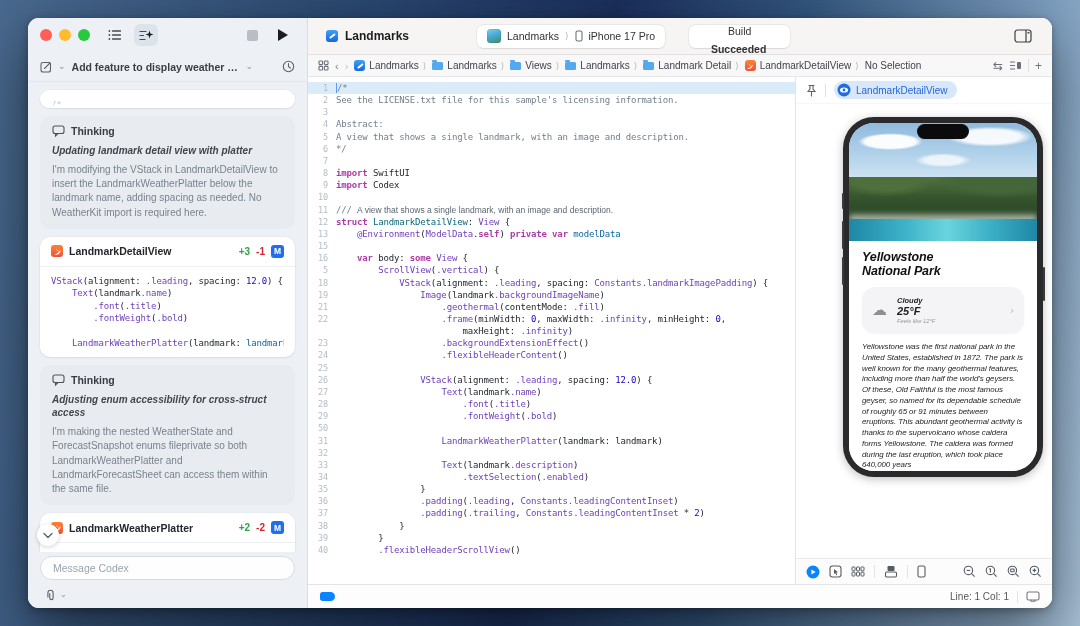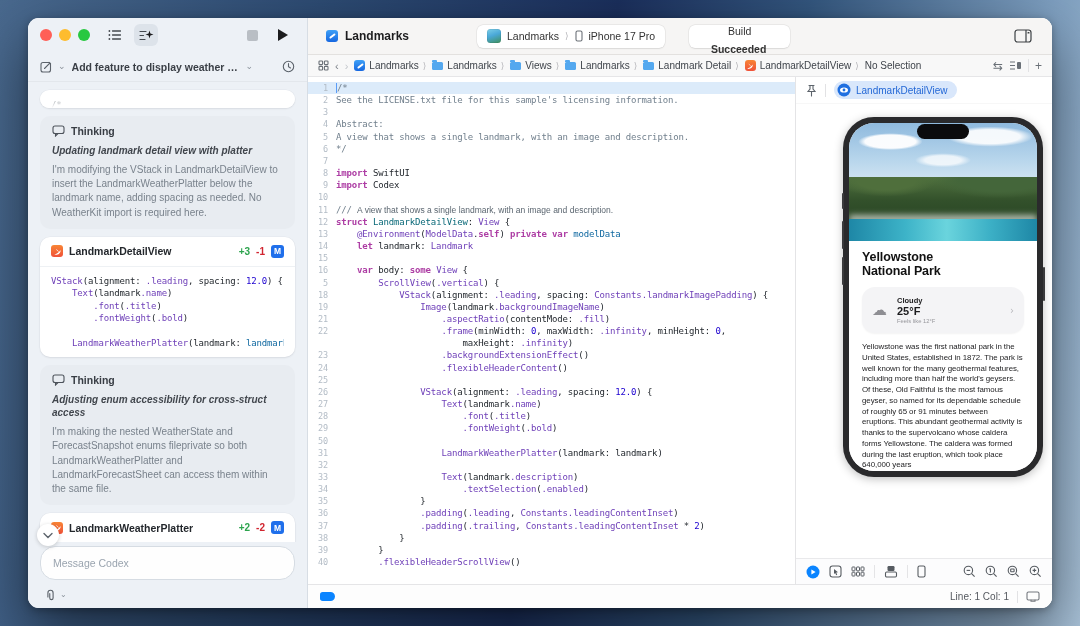--- a/index.html
+++ b/index.html
@@ -34,21 +34,21 @@
   .think-body{font-size:10px;color:#79828c;line-height:1.42;}
   .diff-head{display:flex;align-items:center;gap:6px;padding:8px 11px;}
   .diff-name{font-size:10.5px;font-weight:700;color:#23272c;flex:1;white-space:nowrap;overflow:hidden;}
   .added{color:#2da44e;font-size:10px;font-weight:700;}
   .removed{color:#d1242f;font-size:10px;font-weight:700;}
   .mbadge{width:13px;height:13px;border-radius:3px;background:#1f6feb;color:#fff;font-size:8.5px;font-weight:700;display:flex;align-items:center;justify-content:center;}
   .diff-code{border-top:1px solid #eef1f4;padding:8px 11px;overflow:hidden;}
   .codeblock .cl{white-space:pre;font-family:"DejaVu Sans Mono",monospace;font-size:9px;line-height:12.4px;letter-spacing:-.15px;overflow:hidden;}
   .float-chev{position:absolute;left:9px;bottom:62px;width:22px;height:22px;border-radius:50%;background:#fff;
     box-shadow:0 1px 4px rgba(0,0,0,.18);display:flex;align-items:center;justify-content:center;color:#5d646c;z-index:6;}
-  .composer{margin:4px 12px 2px;height:34px;border:1px solid #d6dce3;border-radius:15px;background:rgba(255,255,255,.9);display:flex;align-items:center;padding:0 12px;}
+  .composer{margin:4px 12px 2px;height:24px;border:1px solid #d6dce3;border-radius:15px;background:rgba(255,255,255,.9);display:flex;align-items:center;padding:0 12px;}
   .composer input{border:0;outline:0;background:transparent;width:100%;font-size:10.5px;color:#3c424a;font-family:"Liberation Sans",sans-serif;}
   .composer input::placeholder{color:#9aa4af;}
   .attach-row{height:26px;display:flex;align-items:center;gap:3px;padding:0 16px;color:#5c636b;}
 
   
   .main{flex:1;display:flex;flex-direction:column;background:#fff;min-width:0;}
   .toolbar{height:37px;background:#f6f5f4;border-bottom:1px solid #e3e1df;display:flex;align-items:center;padding:0 12px;gap:10px;}
   .proj{display:flex;align-items:center;gap:7px;margin-left:6px;}
   .proj-name{font-size:12px;font-weight:700;color:#1d1d1f;}
   .pill{height:23px;background:#fff;border-radius:6px;box-shadow:0 0 0 .5px rgba(0,0,0,.08),0 .5px 1.5px rgba(0,0,0,.08);display:flex;align-items:center;padding:0 10px;gap:6px;font-size:10.5px;color:#333;}
@@ -112,21 +112,21 @@
      radial-gradient(ellipse 70px 22px at 20% 10%,#4f6f3c 0 40%,rgba(79,111,60,0) 70%),
      radial-gradient(ellipse 90px 26px at 80% 6%,#44663a 0 45%,rgba(68,102,58,0) 72%),
      linear-gradient(180deg,#50713f 0%,#33512b 55%,#2a4625 100%);}
   .ph-mist{position:absolute;top:92px;left:0;right:0;height:8px;background:rgba(255,255,255,.65);filter:blur(3px);}
   .ph-water{position:absolute;top:96px;left:0;right:0;height:32px;background:
      linear-gradient(90deg,#1e87a6 0%,#3db3c8 30%,#6ad4dd 52%,#3cb0c6 75%,#1e87a6 100%);}
   .ph-ground{position:absolute;top:124px;left:0;right:0;bottom:0;background:
      radial-gradient(ellipse 64px 30px at 54% 72%,#42332a 0 38%,rgba(66,51,42,0) 70%),
      radial-gradient(ellipse 120px 18px at 50% 8%,#e09a37 0 40%,rgba(224,154,55,0) 75%),
      linear-gradient(180deg,#d8861f 0%,#c06a18 35%,#9c5a20 70%,#77502c 100%);}
-  .ph-content{flex:1;background:#fff;padding:9px 13px 0;}
+  .ph-content{flex:1;background:#fff;padding:9px 13px 0;font-style:italic;}
   .ph-title{font-size:12.5px;font-weight:700;color:#111;line-height:1.18;white-space:pre-line;letter-spacing:-.1px;}
   .weather-card{margin-top:8px;background:#f4f4f6;border-radius:13px;height:46px;display:flex;align-items:center;padding:0 10px;gap:10px;box-shadow:0 1px 2px rgba(0,0,0,.05);}
   .w-cloud{font-family:"DejaVu Sans",sans-serif;font-size:15px;color:#8e8e93;line-height:1;}
   .w-col{flex:1;}
   .w-cond{font-size:7.5px;font-weight:600;color:#1c1c1e;}
   .w-temp{font-size:11px;font-weight:700;color:#1c1c1e;line-height:1.15;}
   .w-feels{font-size:5.8px;color:#98989d;}
   .w-chev{color:#b8b8bd;font-size:10px;font-family:"DejaVu Sans",sans-serif;}
   .ph-desc{margin-top:9px;font-size:7.9px;line-height:1.36;color:#1d1d1f;letter-spacing:-.05px;}
 
@@ -379,27 +379,26 @@
             <div class="cl"><span class="ln">4</span><span class="cs"><span class="tok-c">Abstract:</span></span></div>
             <div class="cl"><span class="ln">5</span><span class="cs"><span class="tok-c">A view that shows a single landmark, with an image and description.</span></span></div>
             <div class="cl"><span class="ln">6</span><span class="cs"><span class="tok-c">*/</span></span></div>
             <div class="cl"><span class="ln">7</span><span class="cs">&nbsp;</span></div>
             <div class="cl"><span class="ln">8</span><span class="cs"><span class="tok-k">import</span><span class="tok-p"> SwiftUI</span></span></div>
             <div class="cl"><span class="ln">9</span><span class="cs"><span class="tok-k">import</span><span class="tok-p"> Codex</span></span></div>
             <div class="cl"><span class="ln">10</span><span class="cs">&nbsp;</span></div>
             <div class="cl"><span class="ln">11</span><span class="cs"><span class="tok-c">/// </span><span class="tok-doc">A view that shows a single landmark, with an image and description.</span></span></div>
             <div class="cl"><span class="ln">12</span><span class="cs"><span class="tok-k">struct</span><span class="tok-p"> </span><span class="tok-d">LandmarkDetailView</span><span class="tok-p">: </span><span class="tok-t">View</span><span class="tok-p"> {</span></span></div>
             <div class="cl"><span class="ln">13</span><span class="cs"><span class="tok-p">    </span><span class="tok-t">@Environment</span><span class="tok-p">(</span><span class="tok-t">ModelData</span><span class="tok-p">.</span><span class="tok-k">self</span><span class="tok-p">) </span><span class="tok-k">private</span><span class="tok-p"> </span><span class="tok-k">var</span><span class="tok-p"> </span><span class="tok-v">modelData</span></span></div>
-            <div class="cl"><span class="ln">14</span><span class="cs"><span class="tok-p">    </span><span class="tok-k">let</span><span class="tok-p"> landmark: </span><span class="tok-t">Landmark</span></span></div>
             <div class="cl"><span class="ln">15</span><span class="cs">&nbsp;</span></div>
             <div class="cl"><span class="ln">16</span><span class="cs"><span class="tok-p">    </span><span class="tok-k">var</span><span class="tok-p"> body: </span><span class="tok-k">some</span><span class="tok-p"> </span><span class="tok-t">View</span><span class="tok-p"> {</span></span></div>
             <div class="cl"><span class="ln">5</span><span class="cs"><span class="tok-p">        </span><span class="tok-t">ScrollView</span><span class="tok-p">(</span><span class="tok-t">.vertical</span><span class="tok-p">) {</span></span></div>
             <div class="cl"><span class="ln">18</span><span class="cs"><span class="tok-p">            </span><span class="tok-t">VStack</span><span class="tok-p">(alignment: </span><span class="tok-t">.leading</span><span class="tok-p">, spacing: </span><span class="tok-t">Constants</span><span class="tok-t">.landmarkImagePadding</span><span class="tok-p">) {</span></span></div>
             <div class="cl"><span class="ln">19</span><span class="cs"><span class="tok-p">                </span><span class="tok-t">Image</span><span class="tok-p">(landmark</span><span class="tok-t">.backgroundImageName</span><span class="tok-p">)</span></span></div>
-            <div class="cl"><span class="ln">21</span><span class="cs"><span class="tok-p">                    </span><span class="tok-t">.aspectRatio</span><span class="tok-p">(contentMode: </span><span class="tok-t">.fill</span><span class="tok-p">)</span></span></div>
+            <div class="cl"><span class="ln">21</span><span class="cs"><span class="tok-p">                    </span><span class="tok-t">.geothermal</span><span class="tok-p">(contentMode: </span><span class="tok-t">.fill</span><span class="tok-p">)</span></span></div>
             <div class="cl"><span class="ln">22</span><span class="cs"><span class="tok-p">                    </span><span class="tok-t">.frame</span><span class="tok-p">(minWidth: </span><span class="tok-n">0</span><span class="tok-p">, maxWidth: </span><span class="tok-t">.infinity</span><span class="tok-p">, minHeight: </span><span class="tok-n">0</span><span class="tok-p">,</span></span></div>
             <div class="cl"><span class="ln"></span><span class="cs"><span class="tok-p">                        maxHeight: </span><span class="tok-t">.infinity</span><span class="tok-p">)</span></span></div>
             <div class="cl"><span class="ln">23</span><span class="cs"><span class="tok-p">                    </span><span class="tok-t">.backgroundExtensionEffect</span><span class="tok-p">()</span></span></div>
             <div class="cl"><span class="ln">24</span><span class="cs"><span class="tok-p">                    </span><span class="tok-t">.flexibleHeaderContent</span><span class="tok-p">()</span></span></div>
             <div class="cl"><span class="ln">25</span><span class="cs">&nbsp;</span></div>
             <div class="cl"><span class="ln">26</span><span class="cs"><span class="tok-p">                </span><span class="tok-t">VStack</span><span class="tok-p">(alignment: </span><span class="tok-t">.leading</span><span class="tok-p">, spacing: </span><span class="tok-n">12.0</span><span class="tok-p">) {</span></span></div>
             <div class="cl"><span class="ln">27</span><span class="cs"><span class="tok-p">                    </span><span class="tok-t">Text</span><span class="tok-p">(landmark</span><span class="tok-t">.name</span><span class="tok-p">)</span></span></div>
             <div class="cl"><span class="ln">28</span><span class="cs"><span class="tok-p">                        </span><span class="tok-t">.font</span><span class="tok-p">(</span><span class="tok-t">.title</span><span class="tok-p">)</span></span></div>
             <div class="cl"><span class="ln">29</span><span class="cs"><span class="tok-p">                        </span><span class="tok-t">.fontWeight</span><span class="tok-p">(</span><span class="tok-t">.bold</span><span class="tok-p">)</span></span></div>
             <div class="cl"><span class="ln">50</span><span class="cs">&nbsp;</span></div>

